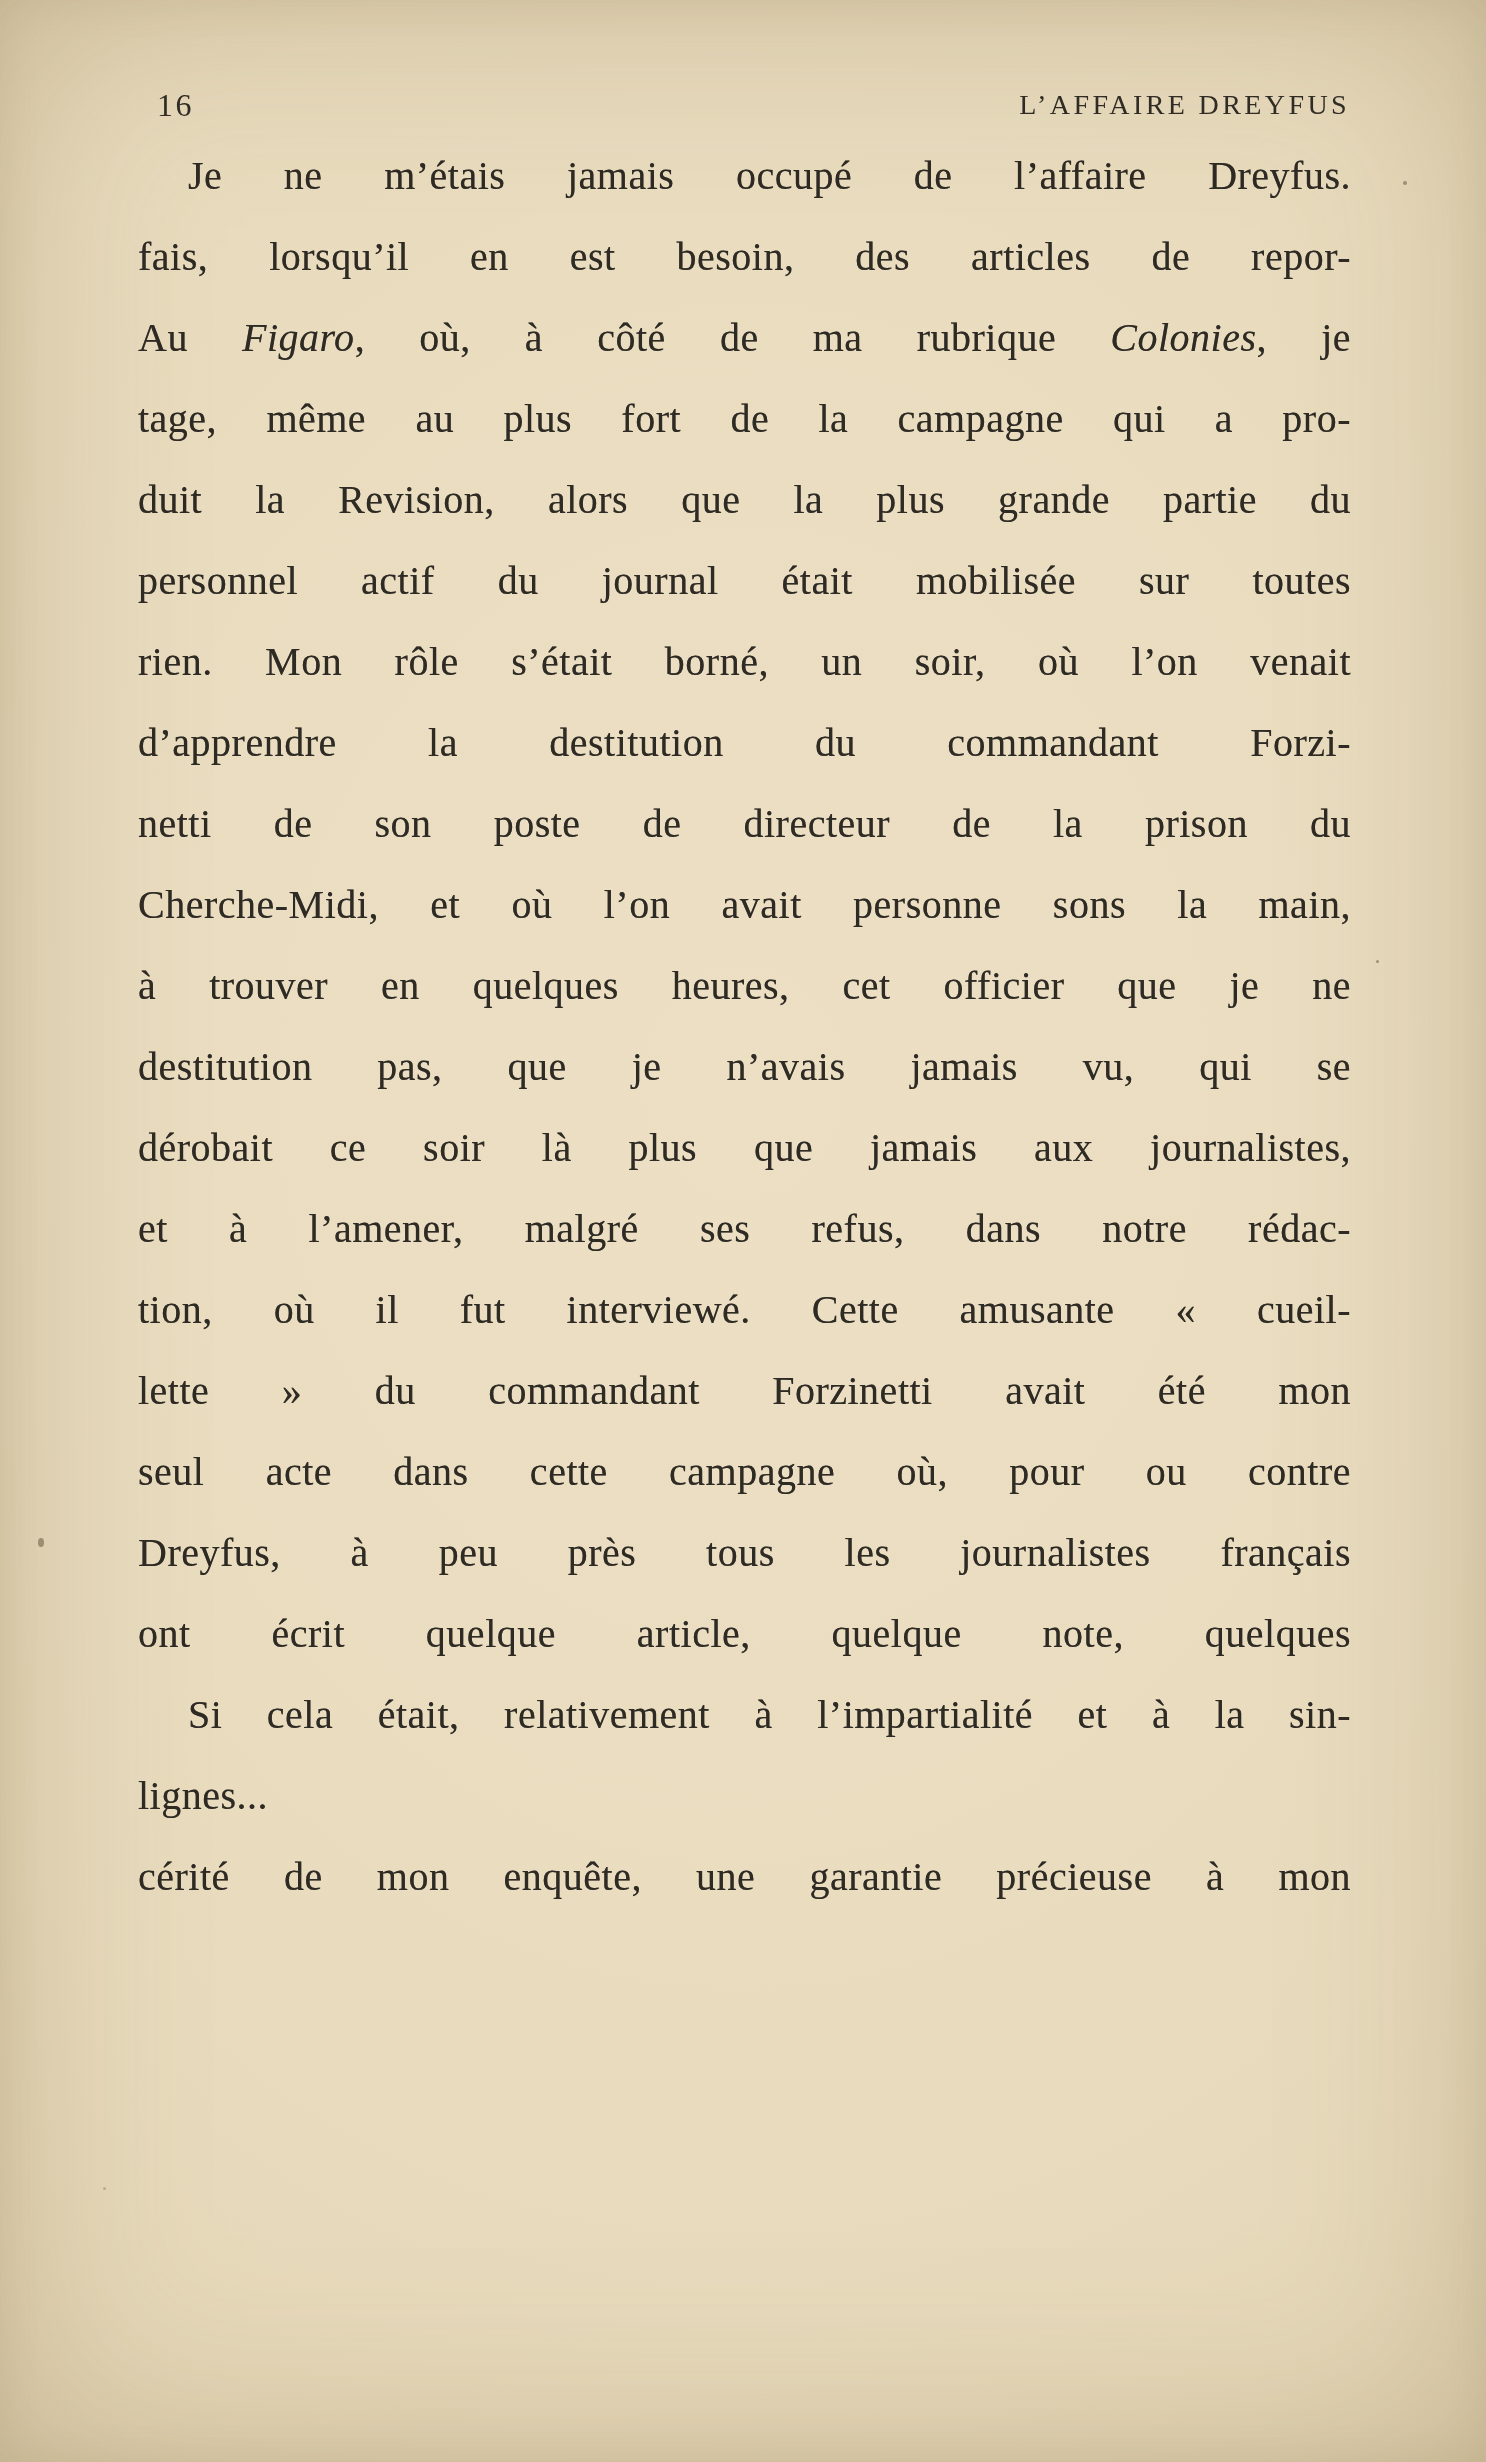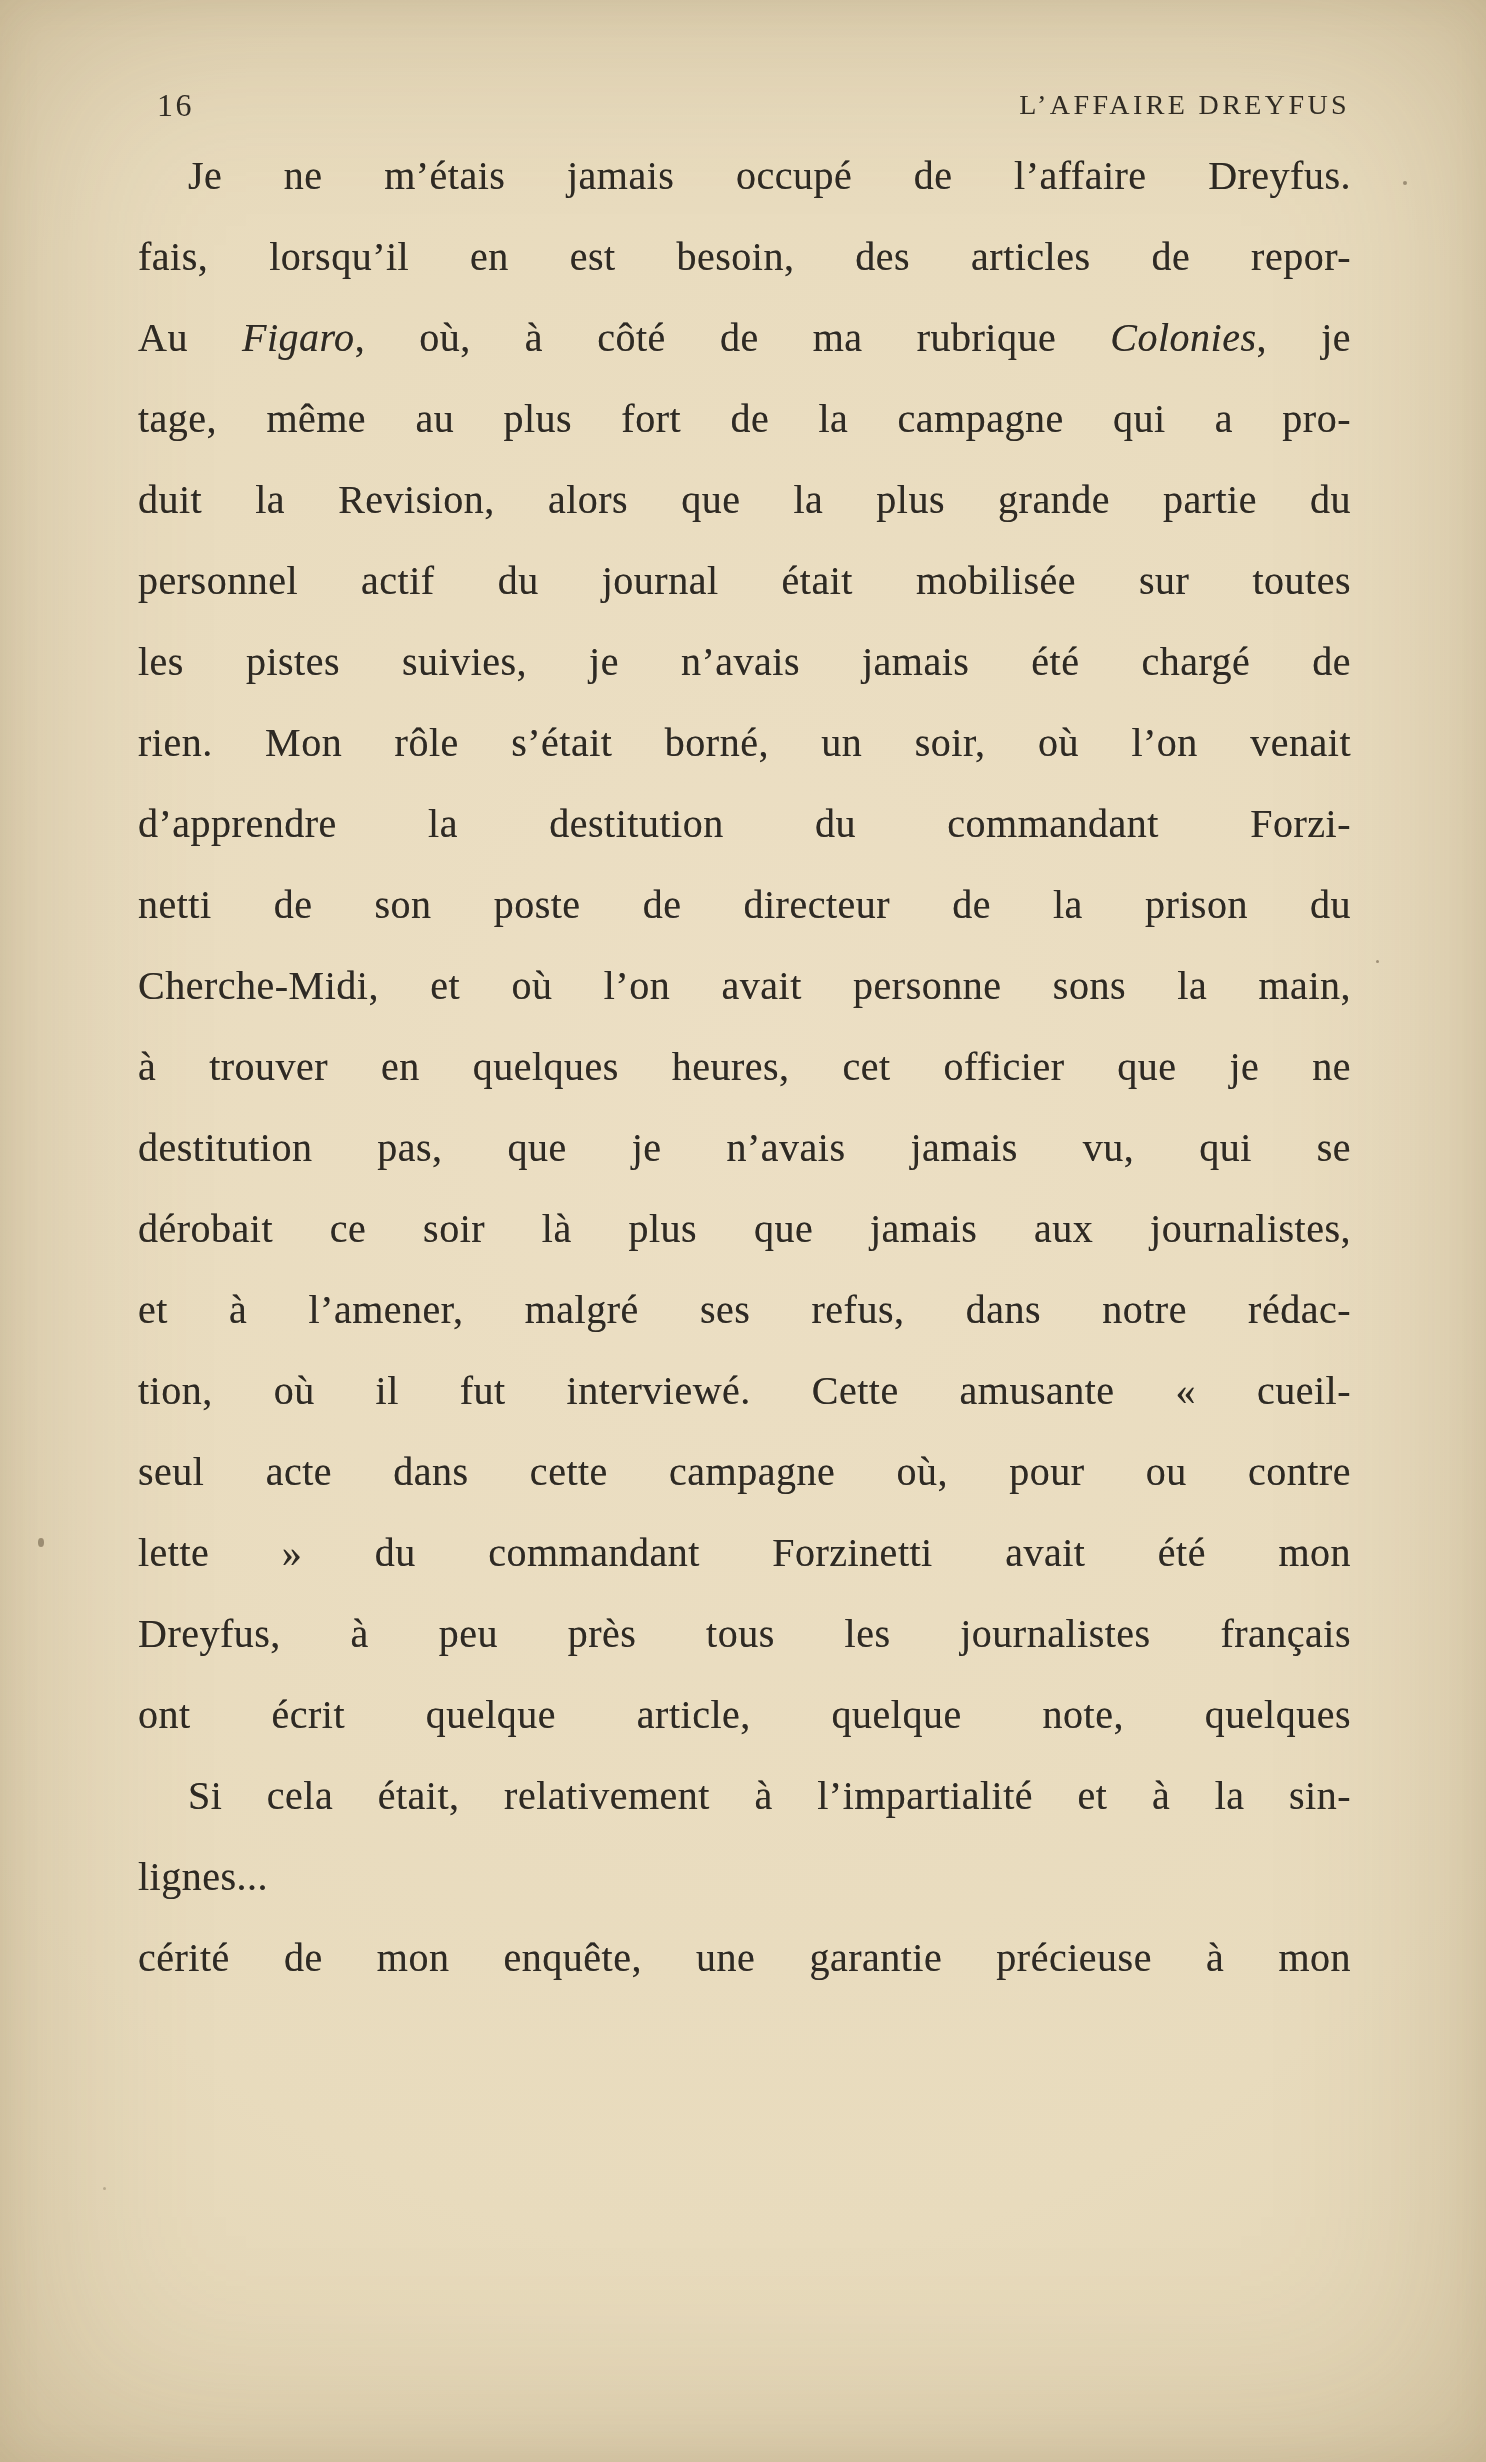--- a/index.html
+++ b/index.html
@@ -79,32 +79,31 @@
     <span class="running-title">L’AFFAIRE DREYFUS</span>
   </header>
 
   <main class="page-body" id="page-body">
       <div class="line indent"><span>Je ne m’étais jamais occupé de l’affaire Dreyfus.</span></div>
       <div class="line"><span>fais, lorsqu’il en est besoin, des articles de repor-</span></div>
       <div class="line"><span>Au </span><span class="italic">Figaro</span><span>, où, à côté de ma rubrique </span><span class="italic">Colonies</span><span>, je</span></div>
       <div class="line"><span>tage, même au plus fort de la campagne qui a pro-</span></div>
       <div class="line"><span>duit la Revision, alors que la plus grande partie du</span></div>
       <div class="line"><span>personnel actif du journal était mobilisée sur toutes</span></div>
-      <div class="line"><span>les pistes suivies, je n’avais jamais été chargé de</span></div>
       <div class="line"><span>rien. Mon rôle s’était borné, un soir, où l’on venait</span></div>
       <div class="line"><span>d’apprendre la destitution du commandant Forzi-</span></div>
       <div class="line"><span>netti de son poste de directeur de la prison du</span></div>
       <div class="line"><span>Cherche-Midi, et où l’on avait personne sons la main,</span></div>
       <div class="line"><span>à trouver en quelques heures, cet officier que je ne</span></div>
       <div class="line"><span>destitution pas, que je n’avais jamais vu, qui se</span></div>
       <div class="line"><span>dérobait ce soir là plus que jamais aux journalistes,</span></div>
       <div class="line"><span>et à l’amener, malgré ses refus, dans notre rédac-</span></div>
       <div class="line"><span>tion, où il fut interviewé. Cette amusante « cueil-</span></div>
+      <div class="line"><span>lette » du commandant Forzinetti avait été mon</span></div>
       <div class="line"><span>seul acte dans cette campagne où, pour ou contre</span></div>
-      <div class="line"><span>lette » du commandant Forzinetti avait été mon</span></div>
       <div class="line"><span>Dreyfus, à peu près tous les journalistes français</span></div>
       <div class="line"><span>ont écrit quelque article, quelque note, quelques</span></div>
       <div class="line indent"><span>Si cela était, relativement à l’impartialité et à la sin-</span></div>
       <div class="line no-justify"><span>lignes...</span></div>
       <div class="line"><span>cérité de mon enquête, une garantie précieuse à mon</span></div>
     </main>
 
   <div class="speck s1"></div>
   <div class="speck s2"></div>
   <div class="speck s3"></div>

